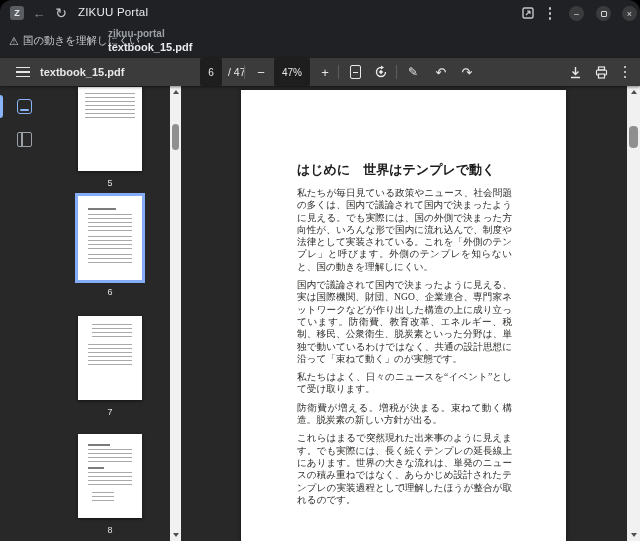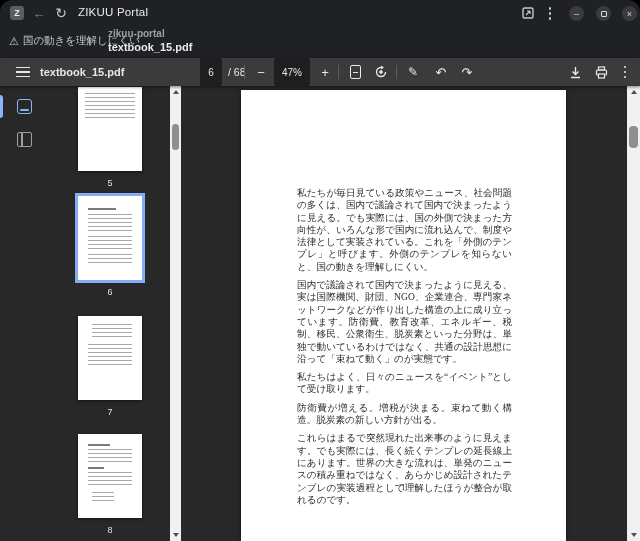--- a/index.html
+++ b/index.html
@@ -154,21 +154,21 @@
 
   <div class="pdfbar">
     <div class="item burger">
         <i></i>
         <i></i>
         <i></i>
       </div>
     <div class="item fname">textbook_15.pdf</div>
 
     <div class="item pagebox">6</div>
-    <div class="item pagetotal">/ 68</div>
+    <div class="item pagetotal">/ 47</div>
     <div class="vdiv" style="left:244px;"></div>
     <div class="item zminus">−</div>
     <div class="item zoombox">47%</div>
     <div class="item zplus">+</div>
     <div class="vdiv" style="left:338px;"></div>
 
     <div class="item fit">
         <span class="fitglyph">
           <i></i>
         </span>
@@ -261,20 +261,21 @@
           <span class="tri-up"></span>
         </div>
       <div class="sb-thumb"></div>
       <div class="sb-arrow" style="bottom:0;">
           <span class="tri-dn"></span>
         </div>
     </div>
 
     <div class="viewer">
       <div class="page">
+        <div class="doc-title">はじめに　世界はテンプレで動く</div>
         <div class="doc-body">
           <p>私たちが毎日見ている政策やニュース、社会問題の多くは、国内で議論されて国内で決まったように見える。でも実際には、国の外側で決まった方向性が、いろんな形で国内に流れ込んで、制度や法律として実装されている。これを「外側のテンプレ」と呼びます。外側のテンプレを知らないと、国の動きを理解しにくい。</p>
           <p>国内で議論されて国内で決まったように見える、実は国際機関、財団、NGO、企業連合、専門家ネットワークなどが作り出した構造の上に成り立っています。防衛費、教育改革、エネルギー、税制、移民、公衆衛生、脱炭素といった分野は、単独で動いているわけではなく、共通の設計思想に沿って「束ねて動く」のが実態です。</p>
           <p>私たちはよく、日々のニュースを“イベント”として受け取ります。</p>
           <p>防衛費が増える。増税が決まる。束ねて動く構造。脱炭素の新しい方針が出る。</p>
           <p>これらはまるで突然現れた出来事のように見えます。でも実際には、長く続くテンプレの延長線上にあります。世界の大きな流れは、単発のニュースの積み重ねではなく、あらかじめ設計されたテンプレの実装過程として理解したほうが整合が取れるのです。</p>
 
         </div>
         <div class="pagenum">1</div>
       </div>

